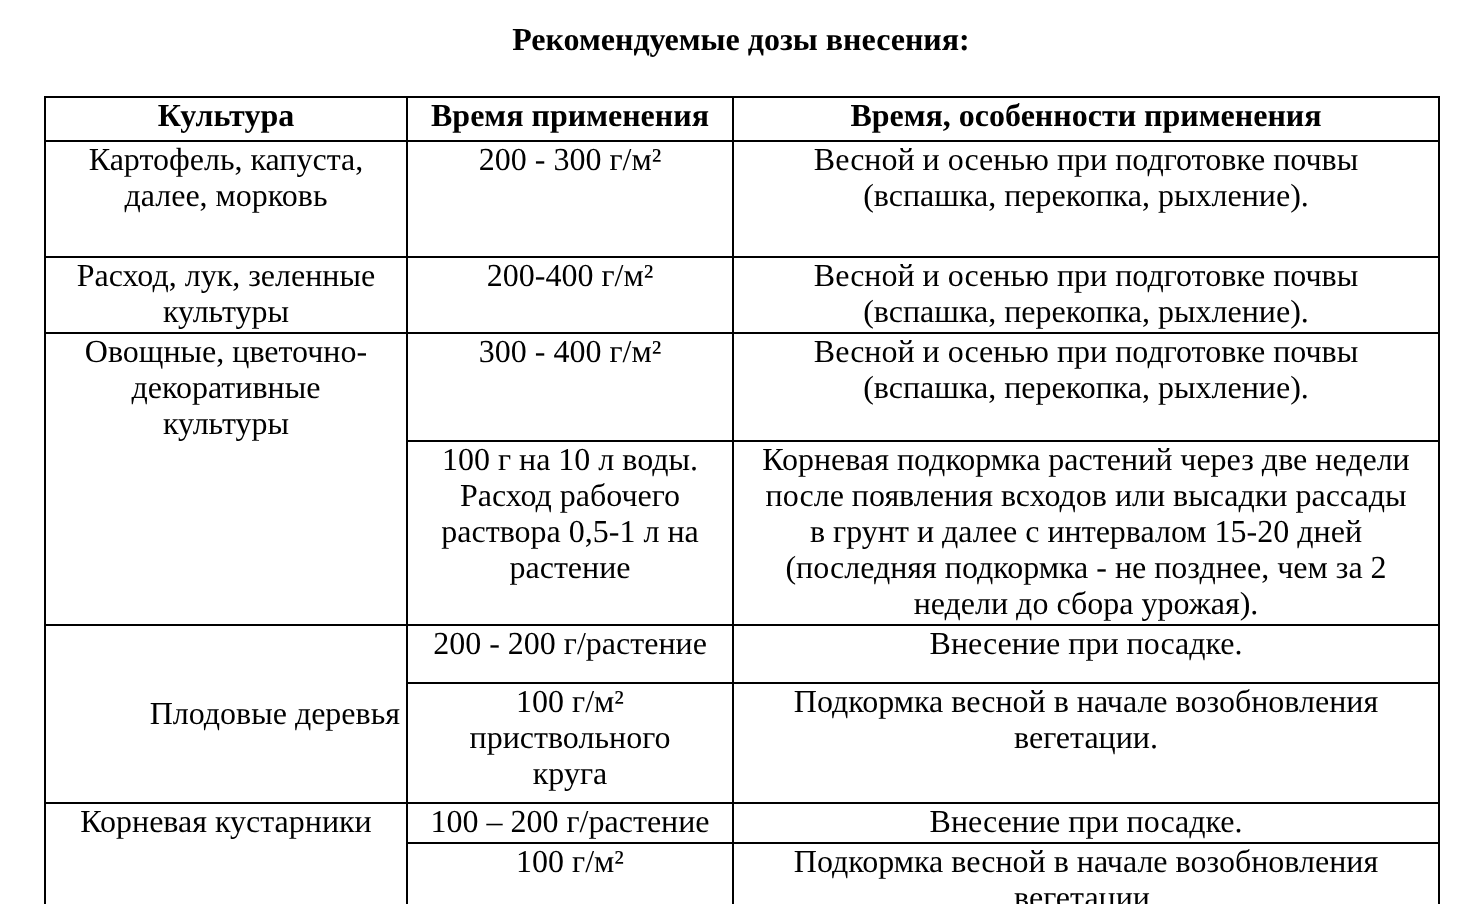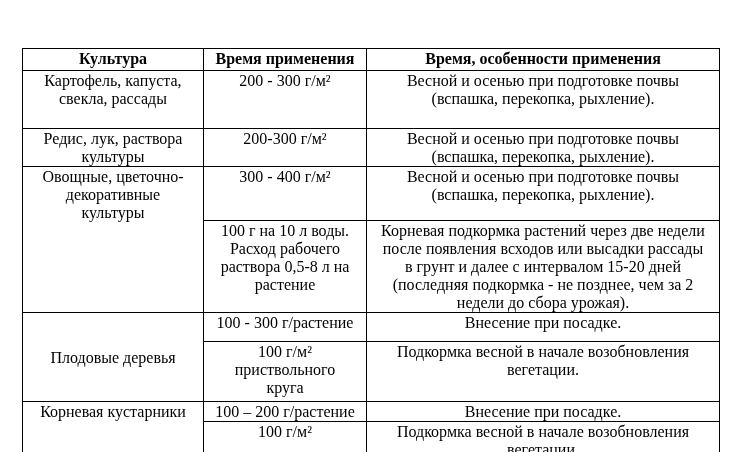--- a/index.html
+++ b/index.html
@@ -37,80 +37,81 @@
     border: 1px solid #000000;
     text-align: center;
     vertical-align: top;
     padding: 1px 3px 0 3px;
     font-size: 16px;
     line-height: 18px;
     white-space: pre-line;
     overflow: hidden;
   }
   th { font-weight: bold; }
-  td.vmid { vertical-align: middle; }
+  td.vmid { vertical-align: middle; text-align: right; }
 </style>
 </head>
 <body>
 
 <div class="page">
 
+  <div class="doc-title">Рекомендуемые дозы внесения:</div>
 
   <table class="dosage">
     <colgroup>
       <col class="c1">
       <col class="c2">
       <col class="c3">
     </colgroup>
     <tbody>
       <tr style="height:22px">
         <th>Культура</th>
         <th>Время применения</th>
         <th>Время, особенности применения</th>
       </tr>
 
       <tr style="height:58px">
         <td>Картофель, капуста,
-свекла, рассады</td>
+далее, морковь</td>
         <td>200 - 300 г/м²</td>
         <td>Весной и осенью при подготовке почвы
 (вспашка, перекопка, рыхление).</td>
       </tr>
 
       <tr style="height:36px">
-        <td>Редис, лук, раствора
+        <td>Расход, лук, зеленные
 культуры</td>
-        <td>200-300 г/м²</td>
+        <td>200-400 г/м²</td>
         <td>Весной и осенью при подготовке почвы
 (вспашка, перекопка, рыхление).</td>
       </tr>
 
       <tr style="height:54px">
         <td rowspan="2">Овощные, цветочно-
 декоративные
 культуры</td>
         <td>300 - 400 г/м²</td>
         <td>Весной и осенью при подготовке почвы
 (вспашка, перекопка, рыхление).</td>
       </tr>
       <tr style="height:91px">
         <td>100 г на 10 л воды.
 Расход рабочего
-раствора 0,5-8 л на
+раствора 0,5-1 л на
 растение</td>
         <td>Корневая подкормка растений через две недели
 после появления всходов или высадки рассады
 в грунт и далее с интервалом 15-20 дней
 (последняя подкормка -  не позднее, чем за 2
 недели до сбора урожая).</td>
       </tr>
 
       <tr style="height:29px">
         <td rowspan="2" class="vmid">Плодовые деревья</td>
-        <td>100 - 300 г/растение</td>
+        <td>200 - 200 г/растение</td>
         <td>Внесение при посадке.</td>
       </tr>
       <tr style="height:60px">
         <td>100 г/м²
 приствольного
 круга</td>
         <td>Подкормка весной в начале возобновления
 вегетации.</td>
       </tr>
 

